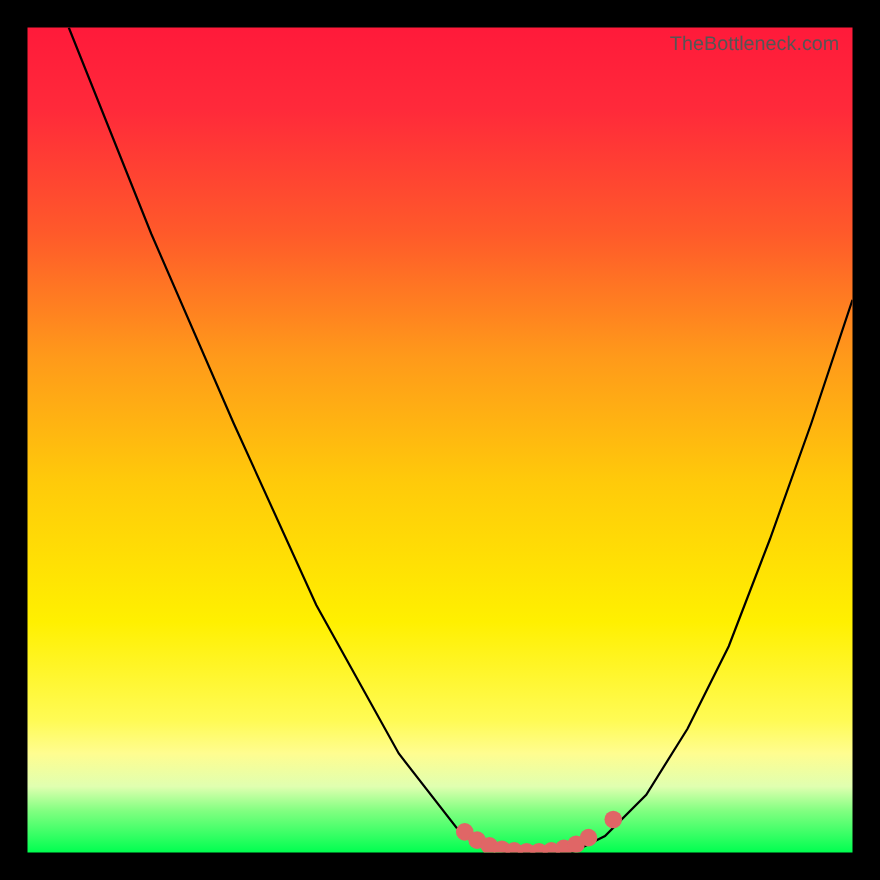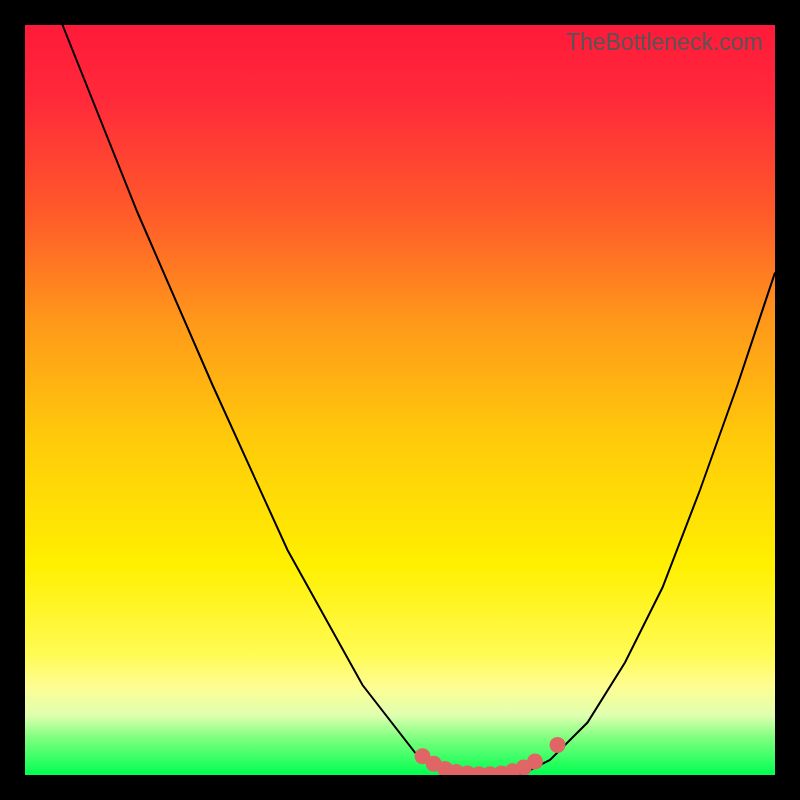--- a/index.html
+++ b/index.html
@@ -34,21 +34,21 @@
       #e0ffb0 92%,
       #80ff80 95%,
       #00ff50 100%
     );
   }
   .watermark {
     position: absolute;
     top: 4px;
     right: 12px;
     color: #555;
-    font-size: 23px;
+    font-size: 18px;
     font-weight: 500;
     z-index: 5;
   }
   .curve-svg {
     position: absolute;
     left: 0;
     top: 0;
     width: 750px;
     height: 750px;
     z-index: 3;

